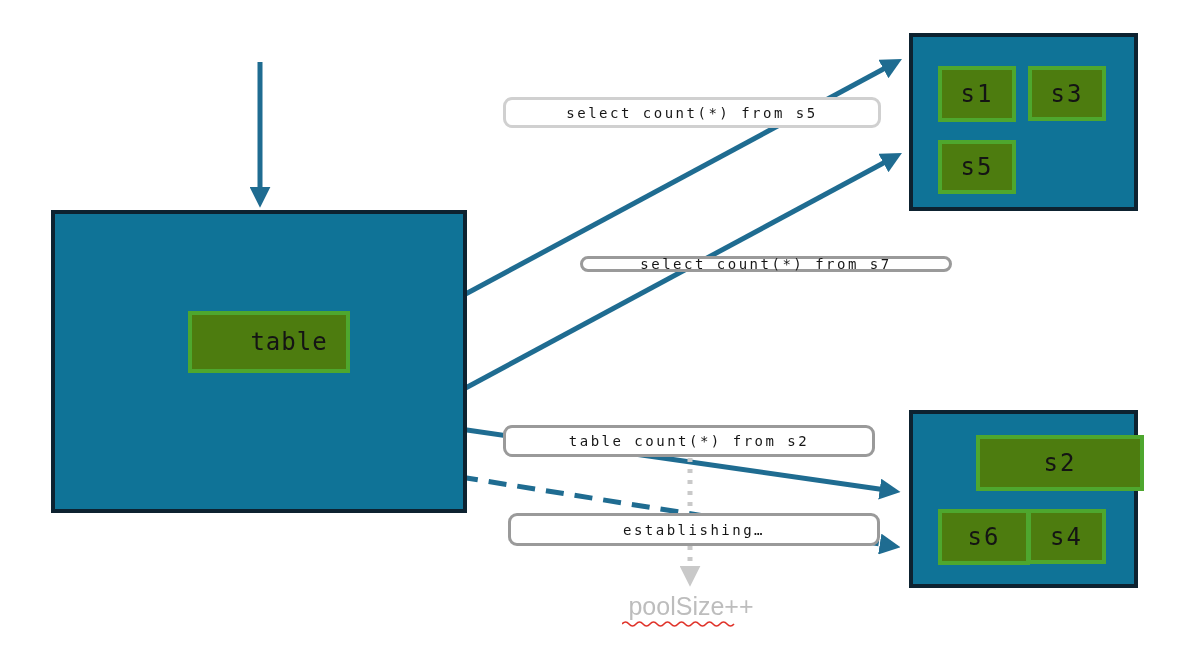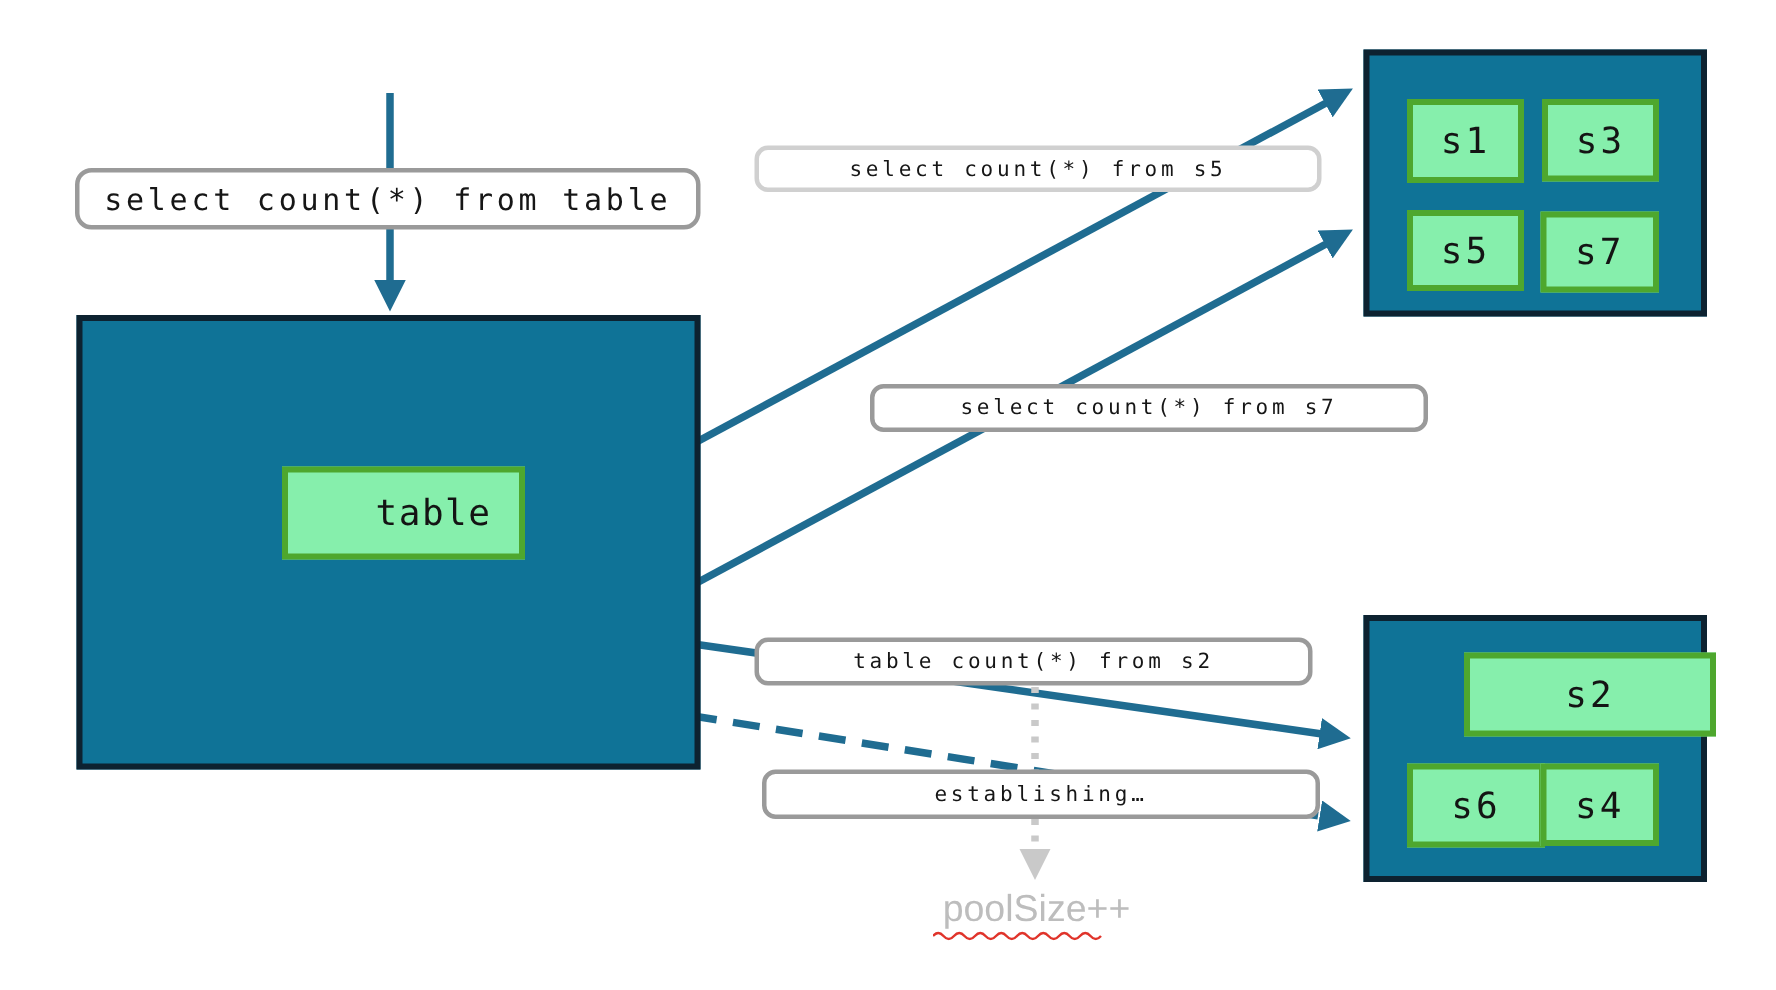--- a/index.html
+++ b/index.html
@@ -1,20 +1,20 @@
 <!DOCTYPE html>
 <html><head>
 <meta charset="utf-8">
 <style>
   html,body{margin:0;padding:0;background:#fff;}
   .canvas{position:relative;width:1184px;height:660px;background:#ffffff;overflow:hidden;
           font-family:"DejaVu Sans Mono","Liberation Mono",monospace;}
   .arrows{position:absolute;left:0;top:0;z-index:1;}
   .bigbox{position:absolute;box-sizing:border-box;background:#0f7397;border:4px solid #0d2230;z-index:2;}
-  .shard{position:absolute;box-sizing:border-box;background:#86efac;border:4px solid #4ea72e;
+  .shard{position:absolute;box-sizing:border-box;background:#4d7c0f;border:4px solid #4ea72e;
          display:flex;align-items:center;justify-content:center;
          font-size:24px;letter-spacing:2px;color:#141414;z-index:3;}
   .qlabel{position:absolute;box-sizing:border-box;background:#ffffff;border:3px solid #9a9a9a;
           border-radius:9px;display:flex;align-items:center;justify-content:center;
           font-size:14px;letter-spacing:2.5px;color:#161616;white-space:nowrap;z-index:3;}
   .qlabel.light{border-color:#d0d0d0;}
   .qlabel.dark{border-color:#7a7a7a;}
   .qlabel.big{font-size:20px;border-radius:11px;}
   .poolnote{position:absolute;z-index:2;color:#bdbdbd;font-family:"Liberation Sans","DejaVu Sans",sans-serif;
             font-size:25px;text-align:center;line-height:1;}
@@ -50,38 +50,34 @@
   <div class="bigbox" style="left:909px;top:33px;width:229px;height:178px;"></div>
   <div class="shard" style="left:938px;top:66px;width:78px;height:56px;">
     <span>s1</span>
   </div>
   <div class="shard" style="left:1028px;top:66px;width:78px;height:55px;">
     <span>s3</span>
   </div>
   <div class="shard" style="left:938px;top:140px;width:78px;height:54px;">
     <span>s5</span>
   </div>
-  <div class="shard" style="left:1027px;top:141px;width:79px;height:54px;">
-    <span>s7</span>
-  </div>
 
   <div class="bigbox" style="left:909px;top:410px;width:229px;height:178px;"></div>
   <div class="shard" style="left:938px;top:435px;width:168px;height:56px;margin-left:38px;">
     <span>s2</span>
   </div>
   <div class="shard" style="left:938px;top:509px;width:92px;height:56px;">
     <span>s6</span>
   </div>
   <div class="shard" style="left:1027px;top:509px;width:79px;height:55px;">
     <span>s4</span>
   </div>
 
-  <div class="qlabel big" style="left:50px;top:112px;width:417px;height:41px;">select count(*) from table</div>
   <div class="qlabel light" style="left:503px;top:97px;width:378px;height:31px;">select count(*) from s5</div>
-  <div class="qlabel" style="left:580px;top:256px;width:372px;height:32px;">select count(*) from s7</div>
+  <div class="qlabel" style="left:580px;top:256px;width:372px;height:16px;">select count(*) from s7</div>
   <div class="qlabel" style="left:503px;top:425px;width:372px;height:32px;">table count(*) from s2</div>
   <div class="qlabel" style="left:508px;top:513px;width:372px;height:33px;">establishing…</div>
 
   <div class="poolnote" style="left:616px;top:594px;width:150px;">poolSize++</div>
   <svg class="squiggle" style="left:622px;top:619px;" width="116" height="8" viewBox="0 0 116 8">
     <path d="M0 5 q3.5 -4 7 0 t7 0 t7 0 t7 0 t7 0 t7 0 t7 0 t7 0 t7 0 t7 0 t7 0 t7 0 t7 0 t7 0 t7 0 t7 0" fill="none" stroke="#e0342b" stroke-width="1.6"></path>
   </svg>
 
 </div>
 

